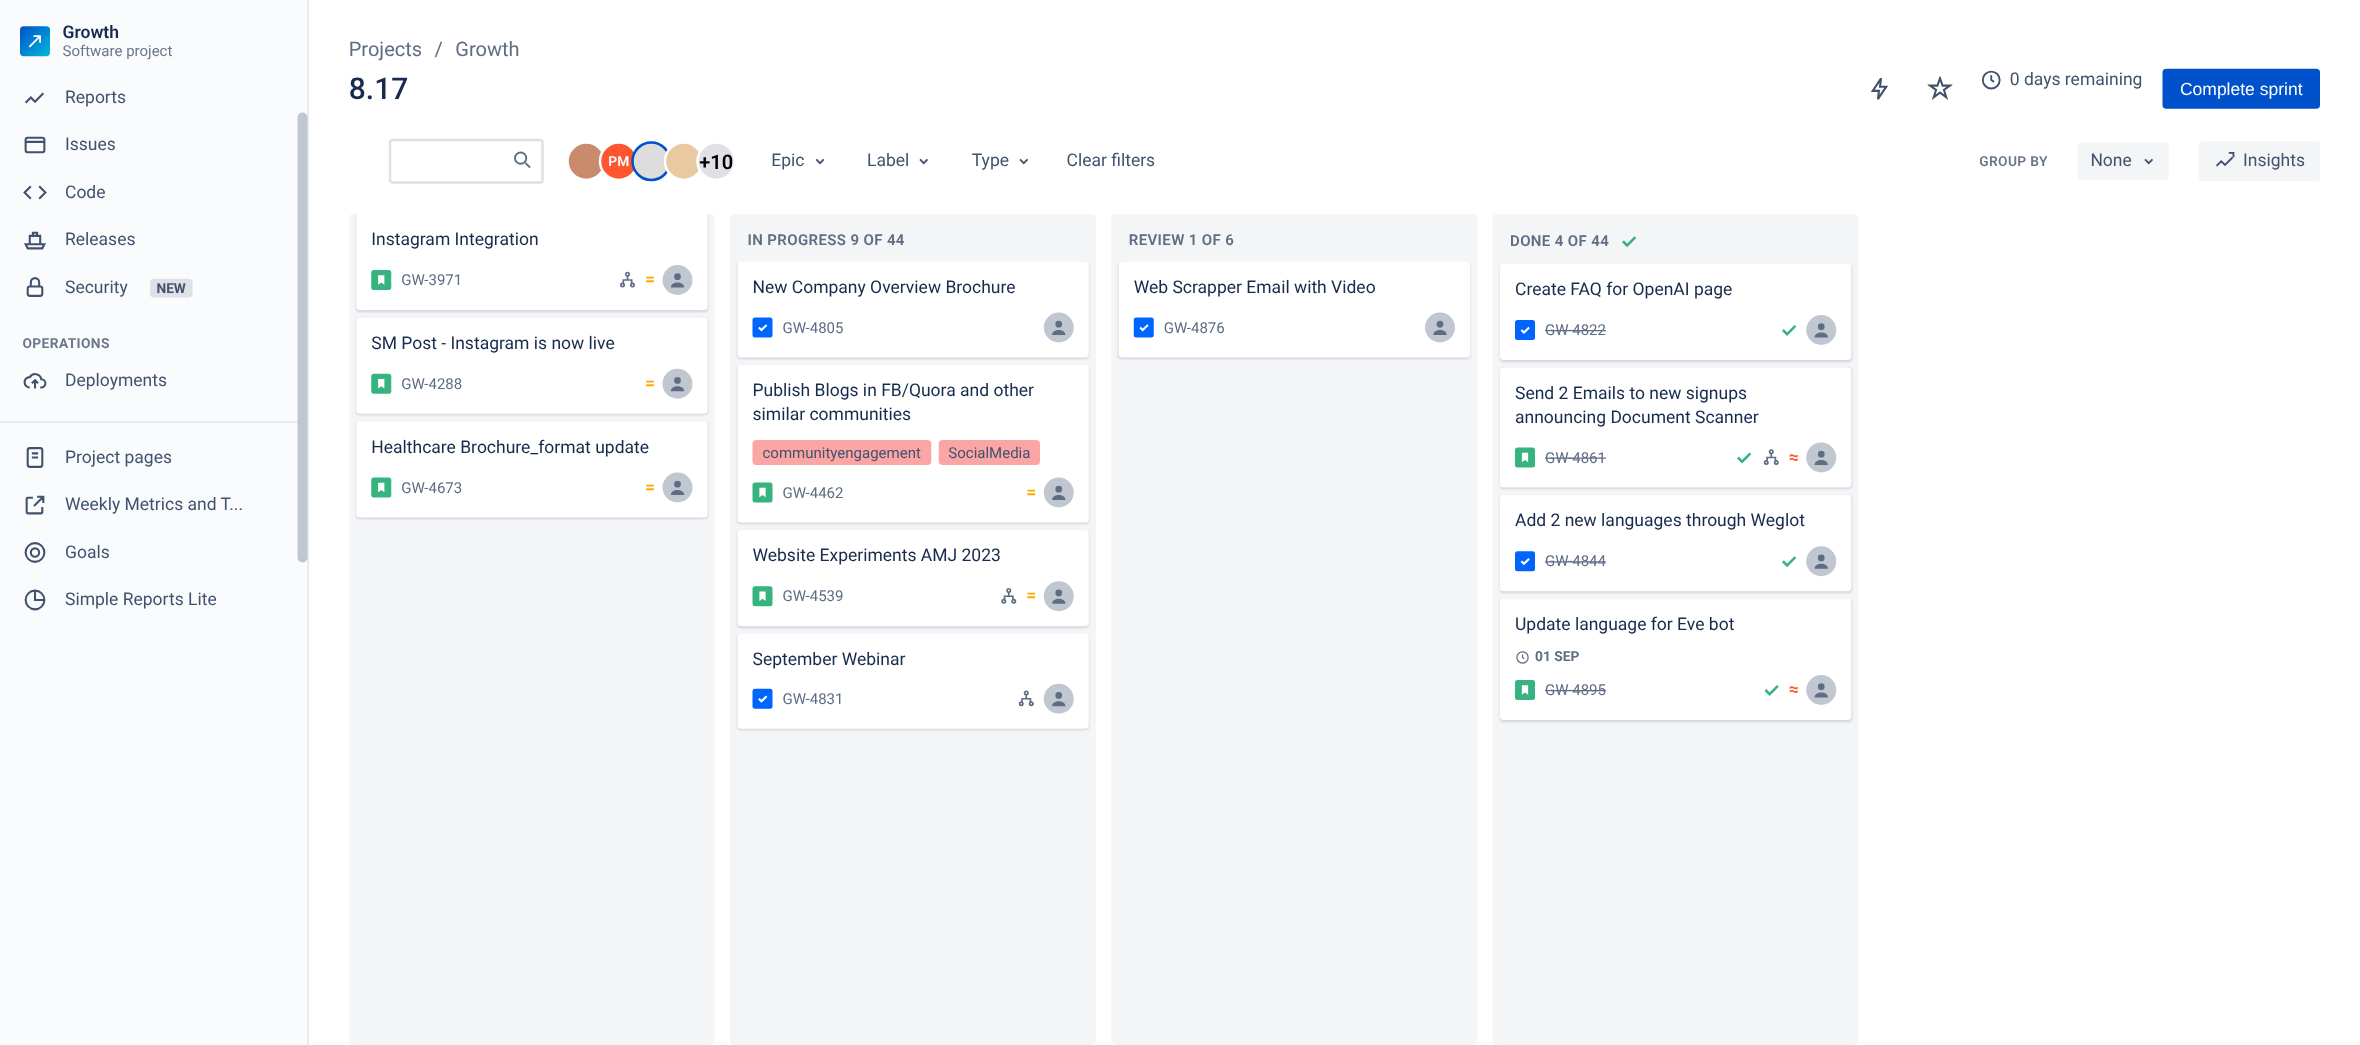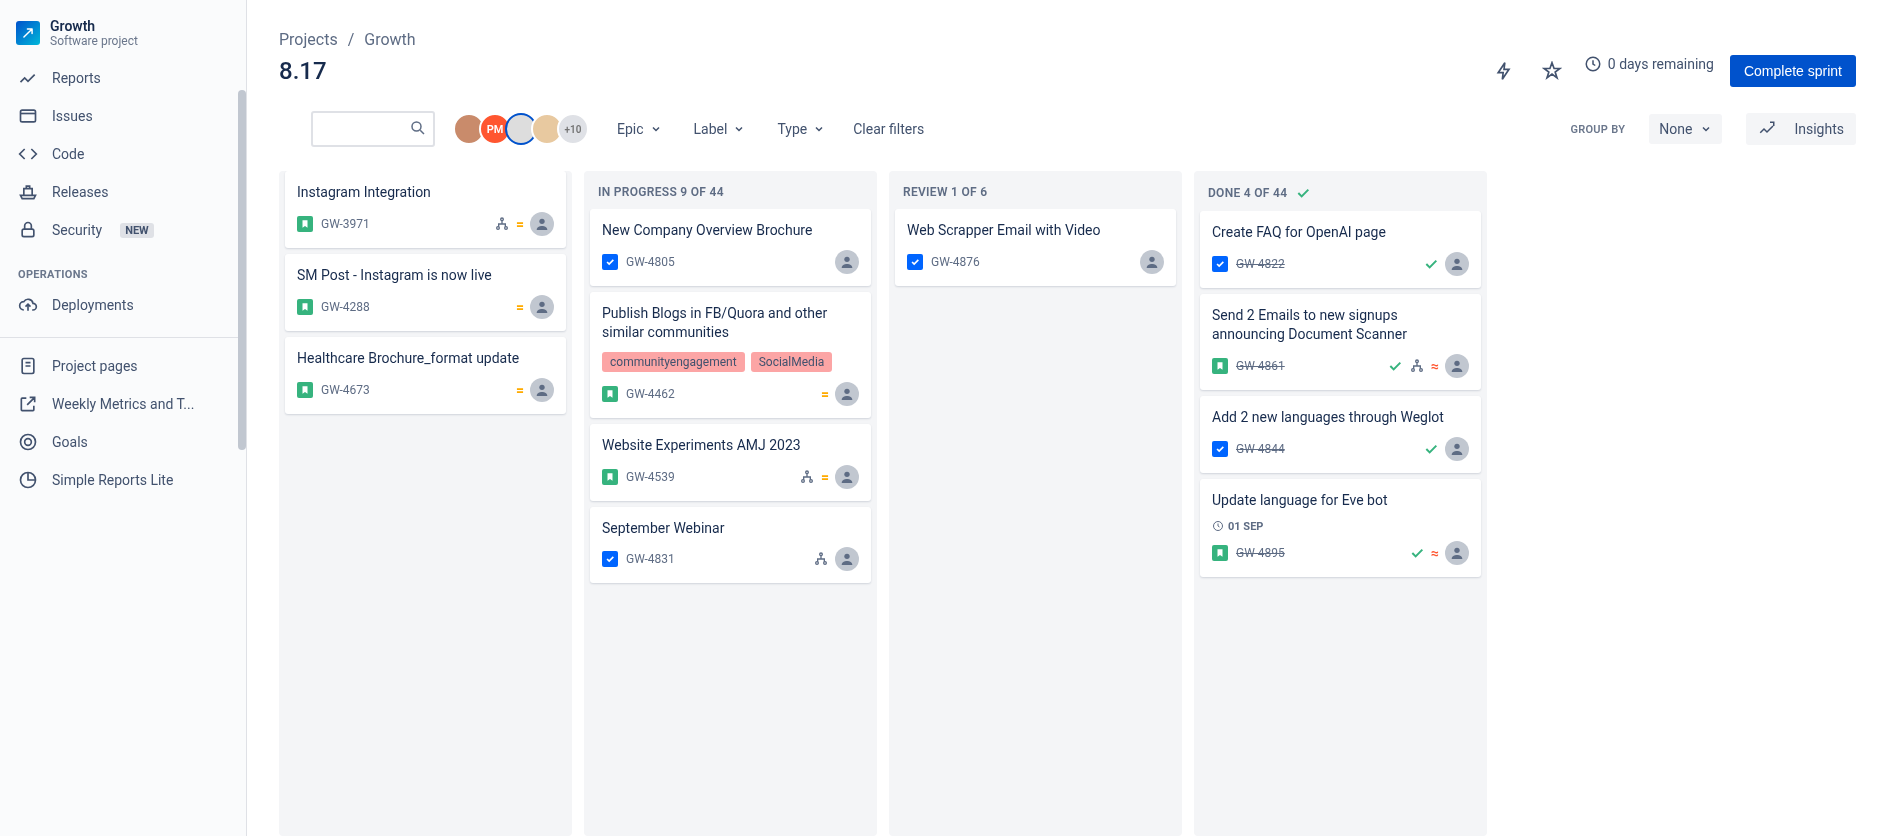--- a/index.html
+++ b/index.html
@@ -33,28 +33,28 @@
 .days-remain { color: #42526E; display: flex; align-items: center; gap: 6px; }
 .primary-btn { background: #0052CC; color: #fff; border: none; padding: 8px 14px; border-radius: 3px; font-weight: 500; cursor: pointer; font-size: 14px; }
 
 
 .filter-bar { display: flex; align-items: center; margin-top: 24px; gap: 24px; margin-left: 32px; }
 .search-box { position: relative; width: 124px; }
 .search-box input { width: 100%; height: 36px; border: 2px solid #DFE1E6; border-radius: 3px; padding: 0 30px 0 10px; font-size: 14px; }
 .search-box .sicon { position: absolute; right: 8px; top: 8px; color: #5E6C84; }
 .avatars { display: flex; align-items: center; }
 .avatar { width: 32px; height: 32px; border-radius: 50%; border: 2px solid #fff; margin-left: -6px; display: flex; align-items: center; justify-content: center; font-size: 11px; font-weight: 600; color: #fff; }
-.avatar.more { background: #DFE1E6; color: #737373; font-size: 10px; }
+.avatar.more { background: #DFE1E6; color: #000000; font-size: 16px; }
 .avatar.selected { border: 2px solid #0052CC; }
 .filter-dd { display: flex; align-items: center; gap: 6px; color: #42526E; cursor: pointer; padding: 6px 4px; }
 .clear-filters { color: #42526E; cursor: pointer; }
 .spacer { flex: 1; }
 .group-label { font-size: 11px; font-weight: 600; color: #6B778C; letter-spacing: 0.3px; }
 .group-dd { background: #F4F5F7; padding: 7px 10px; border-radius: 3px; display: flex; align-items: center; gap: 8px; color: #42526E; cursor: pointer; }
-.insights-btn { display: flex; align-items: center; gap: 18px; background: #F4F5F7; padding: 7px 12px; border-radius: 3px; color: #42526E; cursor: pointer; }
+.insights-btn { display: flex; align-items: center; gap: 5px; background: #F4F5F7; padding: 7px 12px; border-radius: 3px; color: #42526E; cursor: pointer; }
 
 
 .board { display: flex; gap: 12px; margin-top: 24px; overflow: hidden; flex: 1; }
 .column { width: 293px; background: #F4F5F7; border-radius: 4px; display: flex; flex-direction: column; }
 .col-header { padding: 14px 14px 10px; display: flex; align-items: center; gap: 8px; }
 .col-title { font-size: 12px; font-weight: 600; color: #5E6C84; letter-spacing: 0.3px; }
 .col-body { padding: 0 6px 10px; display: flex; flex-direction: column; gap: 6px; overflow: hidden; }
 .card { background: #fff; border-radius: 3px; box-shadow: 0 1px 2px rgba(9,30,66,0.15); padding: 12px; cursor: pointer; }
 .card-title { font-size: 14px; color: #172B4D; line-height: 1.35; margin-bottom: 10px; }
 .card-footer { display: flex; justify-content: space-between; align-items: center; }

